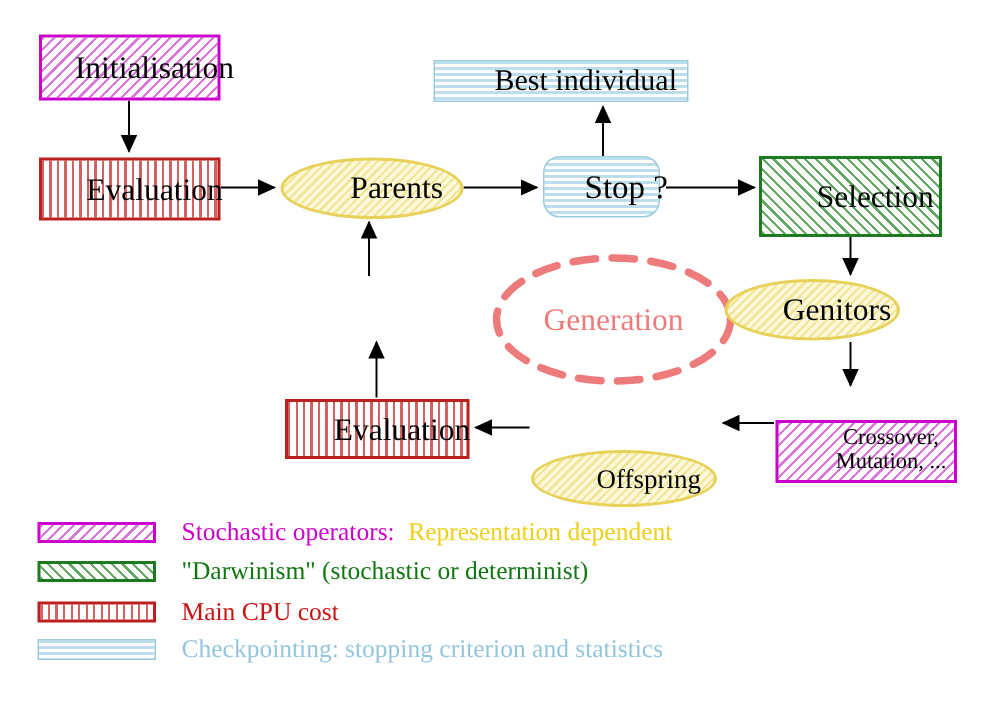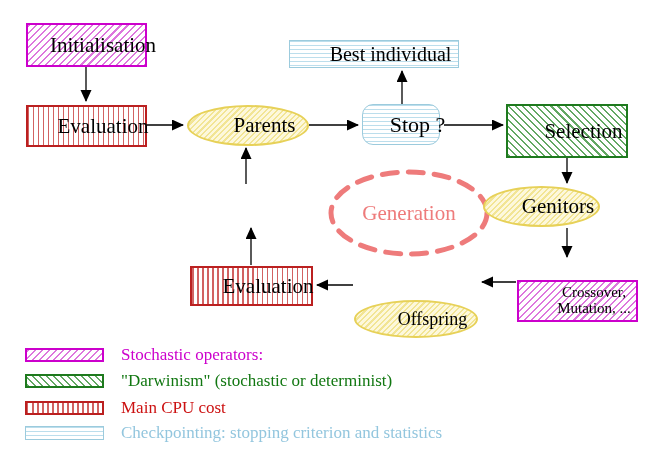--- a/index.html
+++ b/index.html
@@ -101,20 +101,21 @@
   <div class="node hatch-yellow ellipse" style="left:354px;top:266px;width:124px;height:38px;font-size:18px;margin-top:34px;">Offspring</div>
 
   <div class="node hatch-magenta" style="left:517px;top:260px;width:121px;height:42px;font-size:15px;flex-direction:column;margin-top:20px;">
     <div>Crossover,</div>
     <div>Mutation, ...</div>
   </div>
 
   <div class="legend-row" style="left:25px;top:345px;">
     <span class="swatch hatch-magenta"></span>
     <span class="legend-text lt-magenta">Stochastic operators:</span>
+    <span class="legend-text lt-gold">Representation dependent</span>
   </div>
 
   <div class="legend-row" style="left:25px;top:371px;">
     <span class="swatch hatch-green"></span>
     <span class="legend-text lt-green">"Darwinism" (stochastic or determinist)</span>
   </div>
 
   <div class="legend-row" style="left:25px;top:398px;">
     <span class="swatch stripe-red"></span>
     <span class="legend-text lt-red">Main CPU cost</span>

